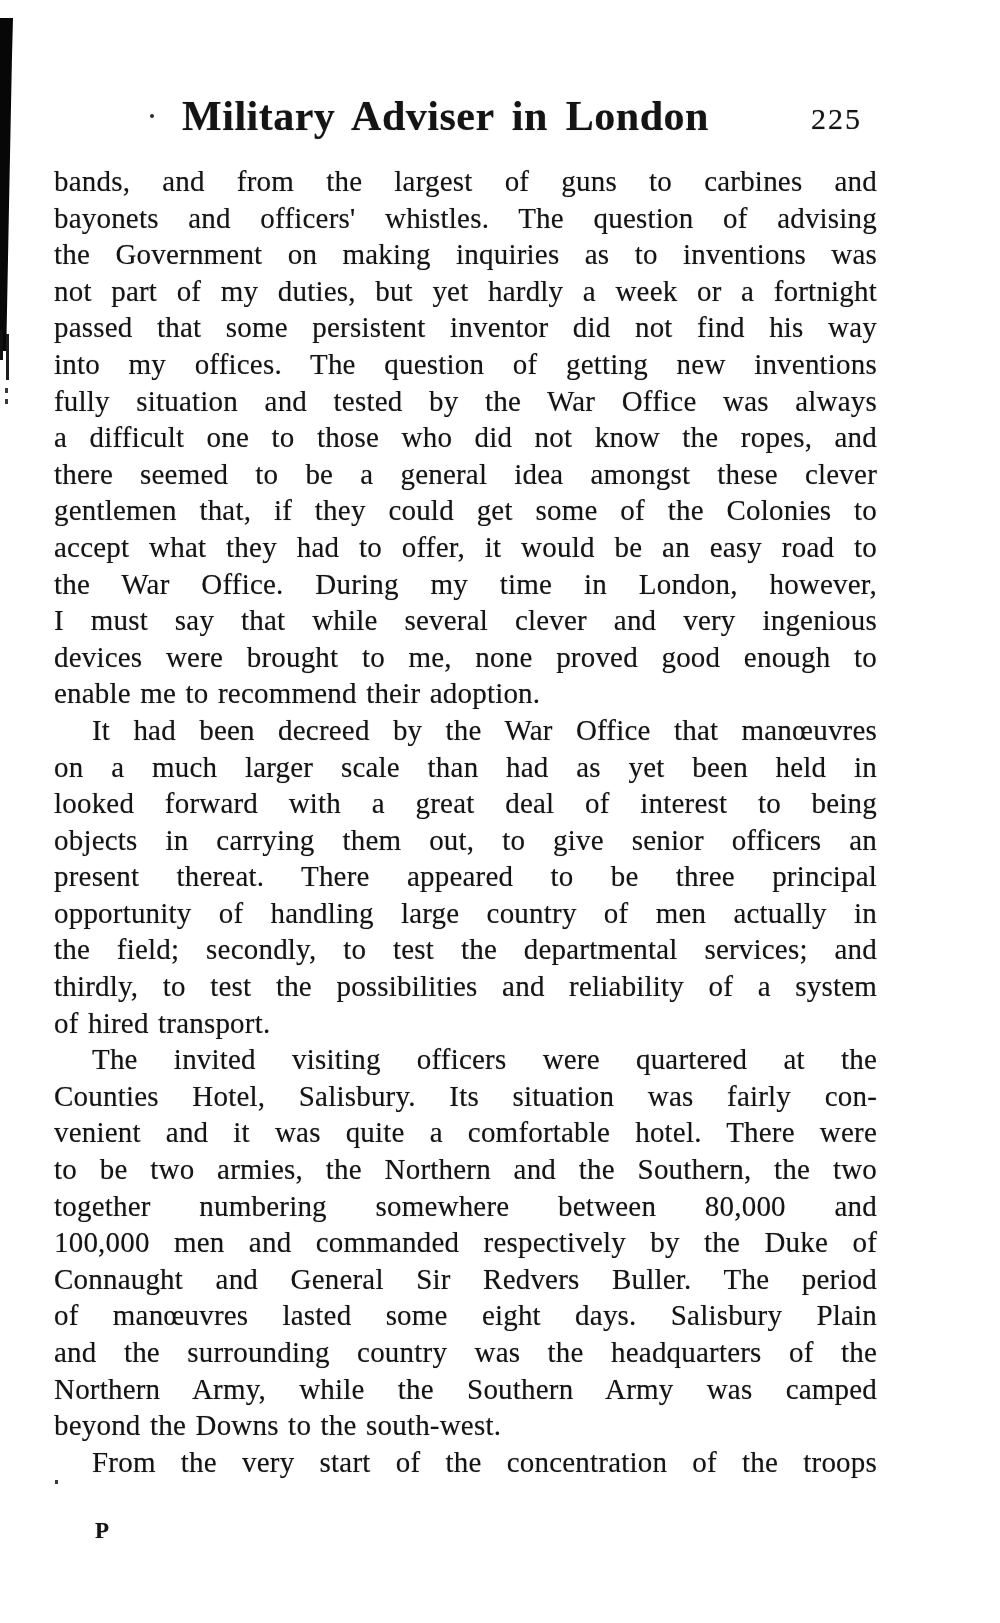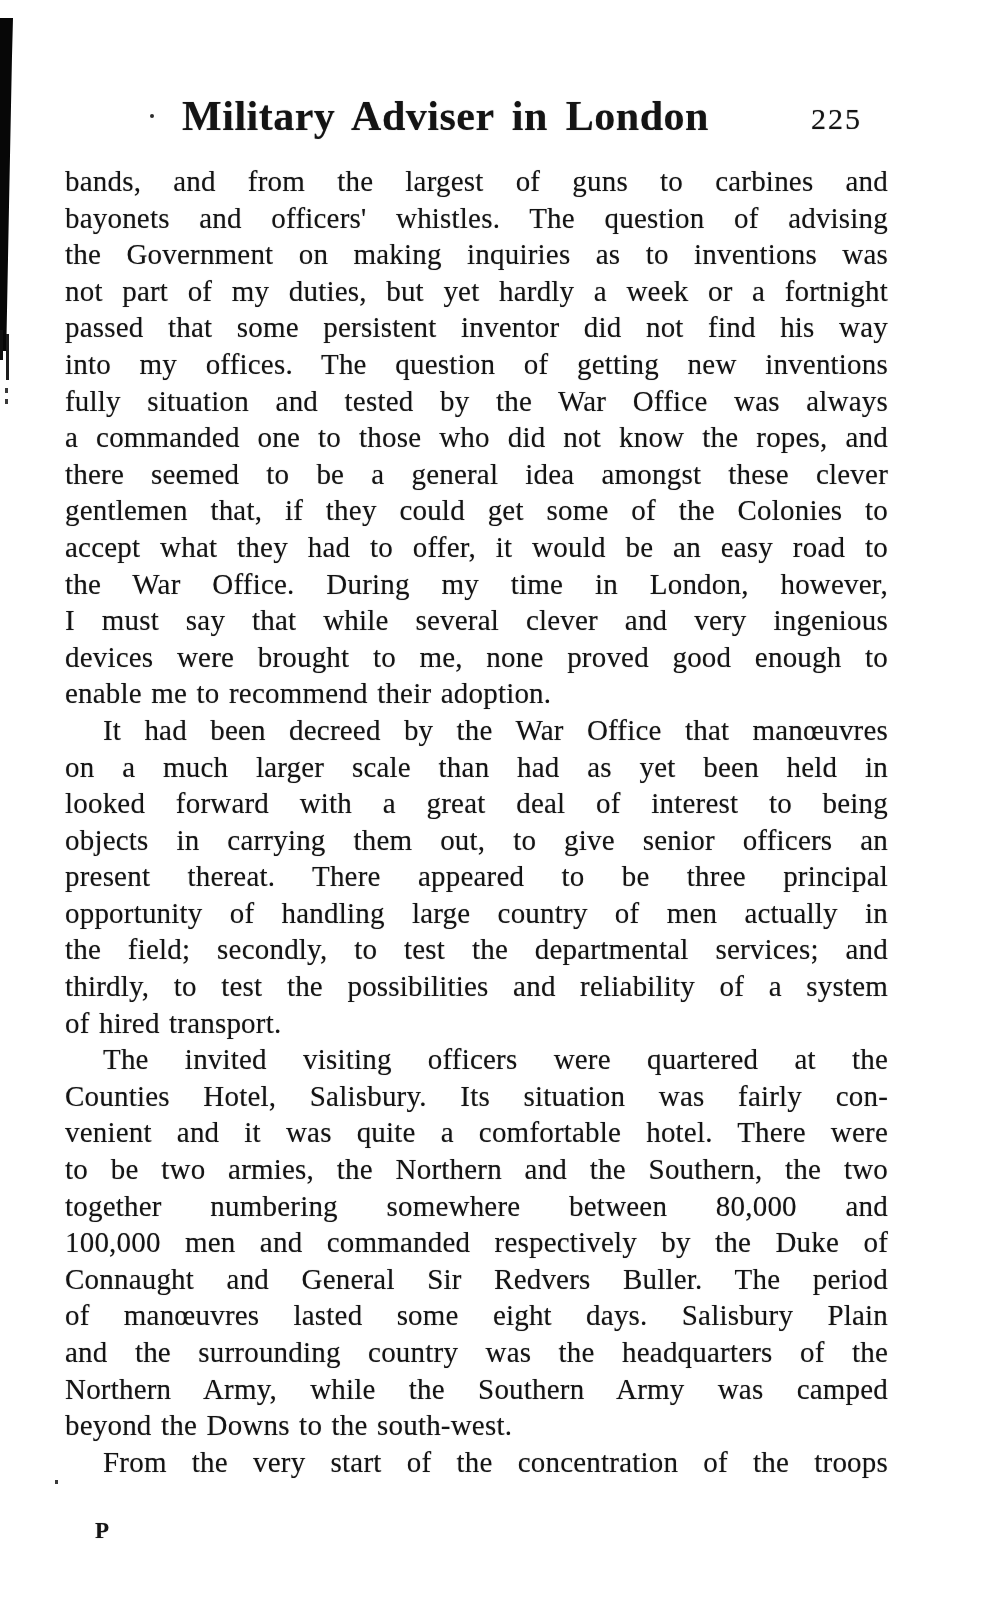--- a/index.html
+++ b/index.html
@@ -43,21 +43,21 @@
   .page-number {
     position: absolute; right: 18px; top: 10px;
     font-size: 30px;
     letter-spacing: 2px;
     text-shadow: 0 0 1px rgba(0,0,0,0.45);
   }
 
   
   .body-text {
     position: absolute;
-    top: 163px; left: 65px;
+    top: 163px; left: 54px;
     width: 823px;
     font-size: 29px;
     line-height: 36.6px;
     letter-spacing: 0.2px;
     word-spacing: 2px;
     text-shadow: 0 0 1px rgba(0,0,0,0.4);
   }
   .line { text-align: justify; text-align-last: justify; white-space: normal; }
   .line.para-end { text-align-last: left; }
   .line.indent { text-indent: 38px; }
@@ -90,21 +90,21 @@
   </div>
 
   <div class="body-text">
       <div class="line">bands, and from the largest of guns to carbines and</div>
       <div class="line">bayonets and officers' whistles. The question of advising</div>
       <div class="line">the Government on making inquiries as to inventions was</div>
       <div class="line">not part of my duties, but yet hardly a week or a fortnight</div>
       <div class="line">passed that some persistent inventor did not find his way</div>
       <div class="line">into my offices. The question of getting new inventions</div>
       <div class="line">fully situation and tested by the War Office was always</div>
-      <div class="line">a commanded one to those who did not know the ropes, and</div>
+      <div class="line">a difficult one to those who did not know the ropes, and</div>
       <div class="line">there seemed to be a general idea amongst these clever</div>
       <div class="line">gentlemen that, if they could get some of the Colonies to</div>
       <div class="line">accept what they had to offer, it would be an easy road to</div>
       <div class="line">the War Office. During my time in London, however,</div>
       <div class="line">I must say that while several clever and very ingenious</div>
       <div class="line">devices were brought to me, none proved good enough to</div>
       <div class="line para-end">enable me to recommend their adoption.</div>
       <div class="line indent">It had been decreed by the War Office that manœuvres</div>
       <div class="line">on a much larger scale than had as yet been held in</div>
       <div class="line">looked forward with a great deal of interest to being</div>

